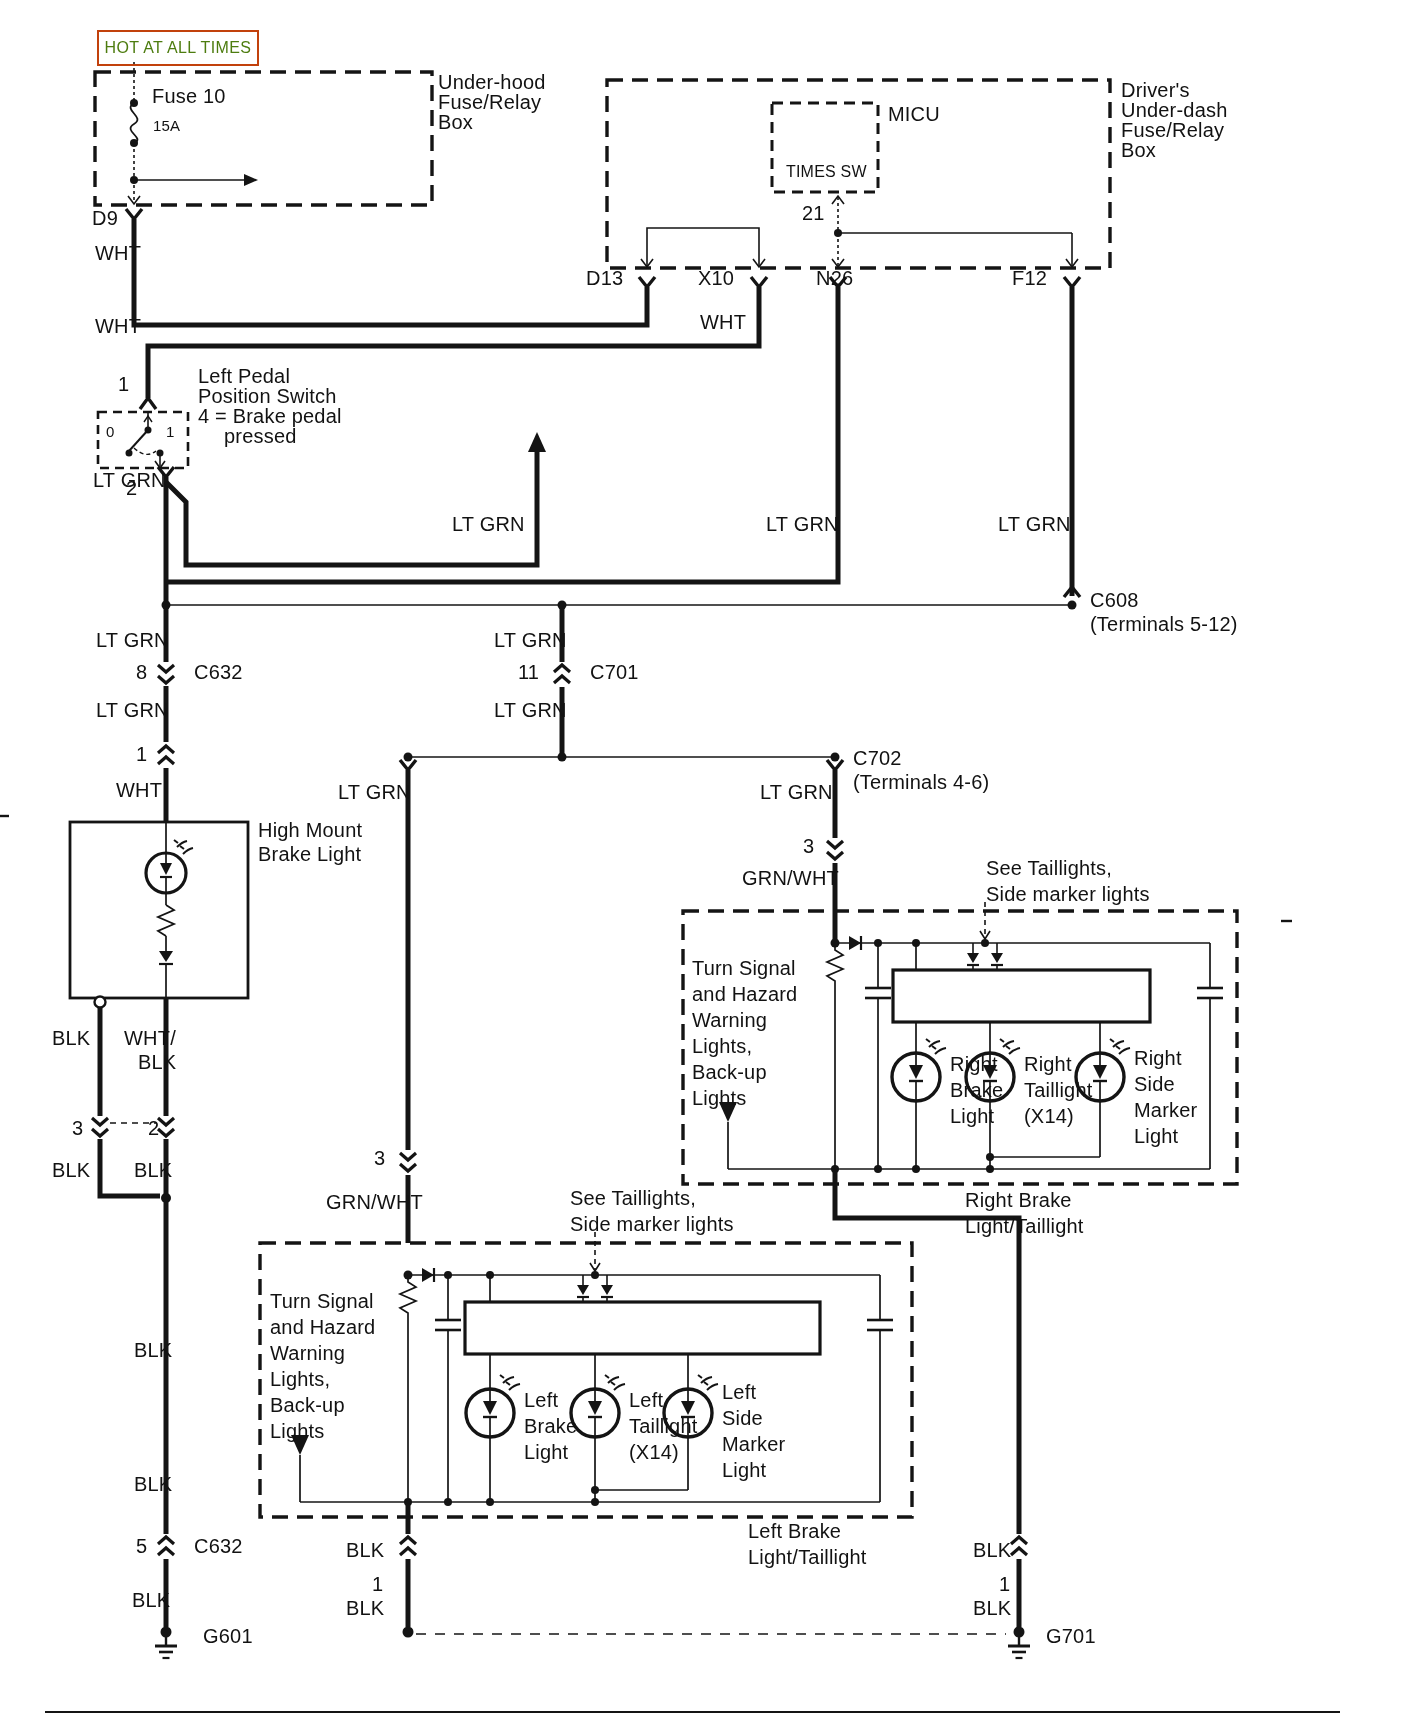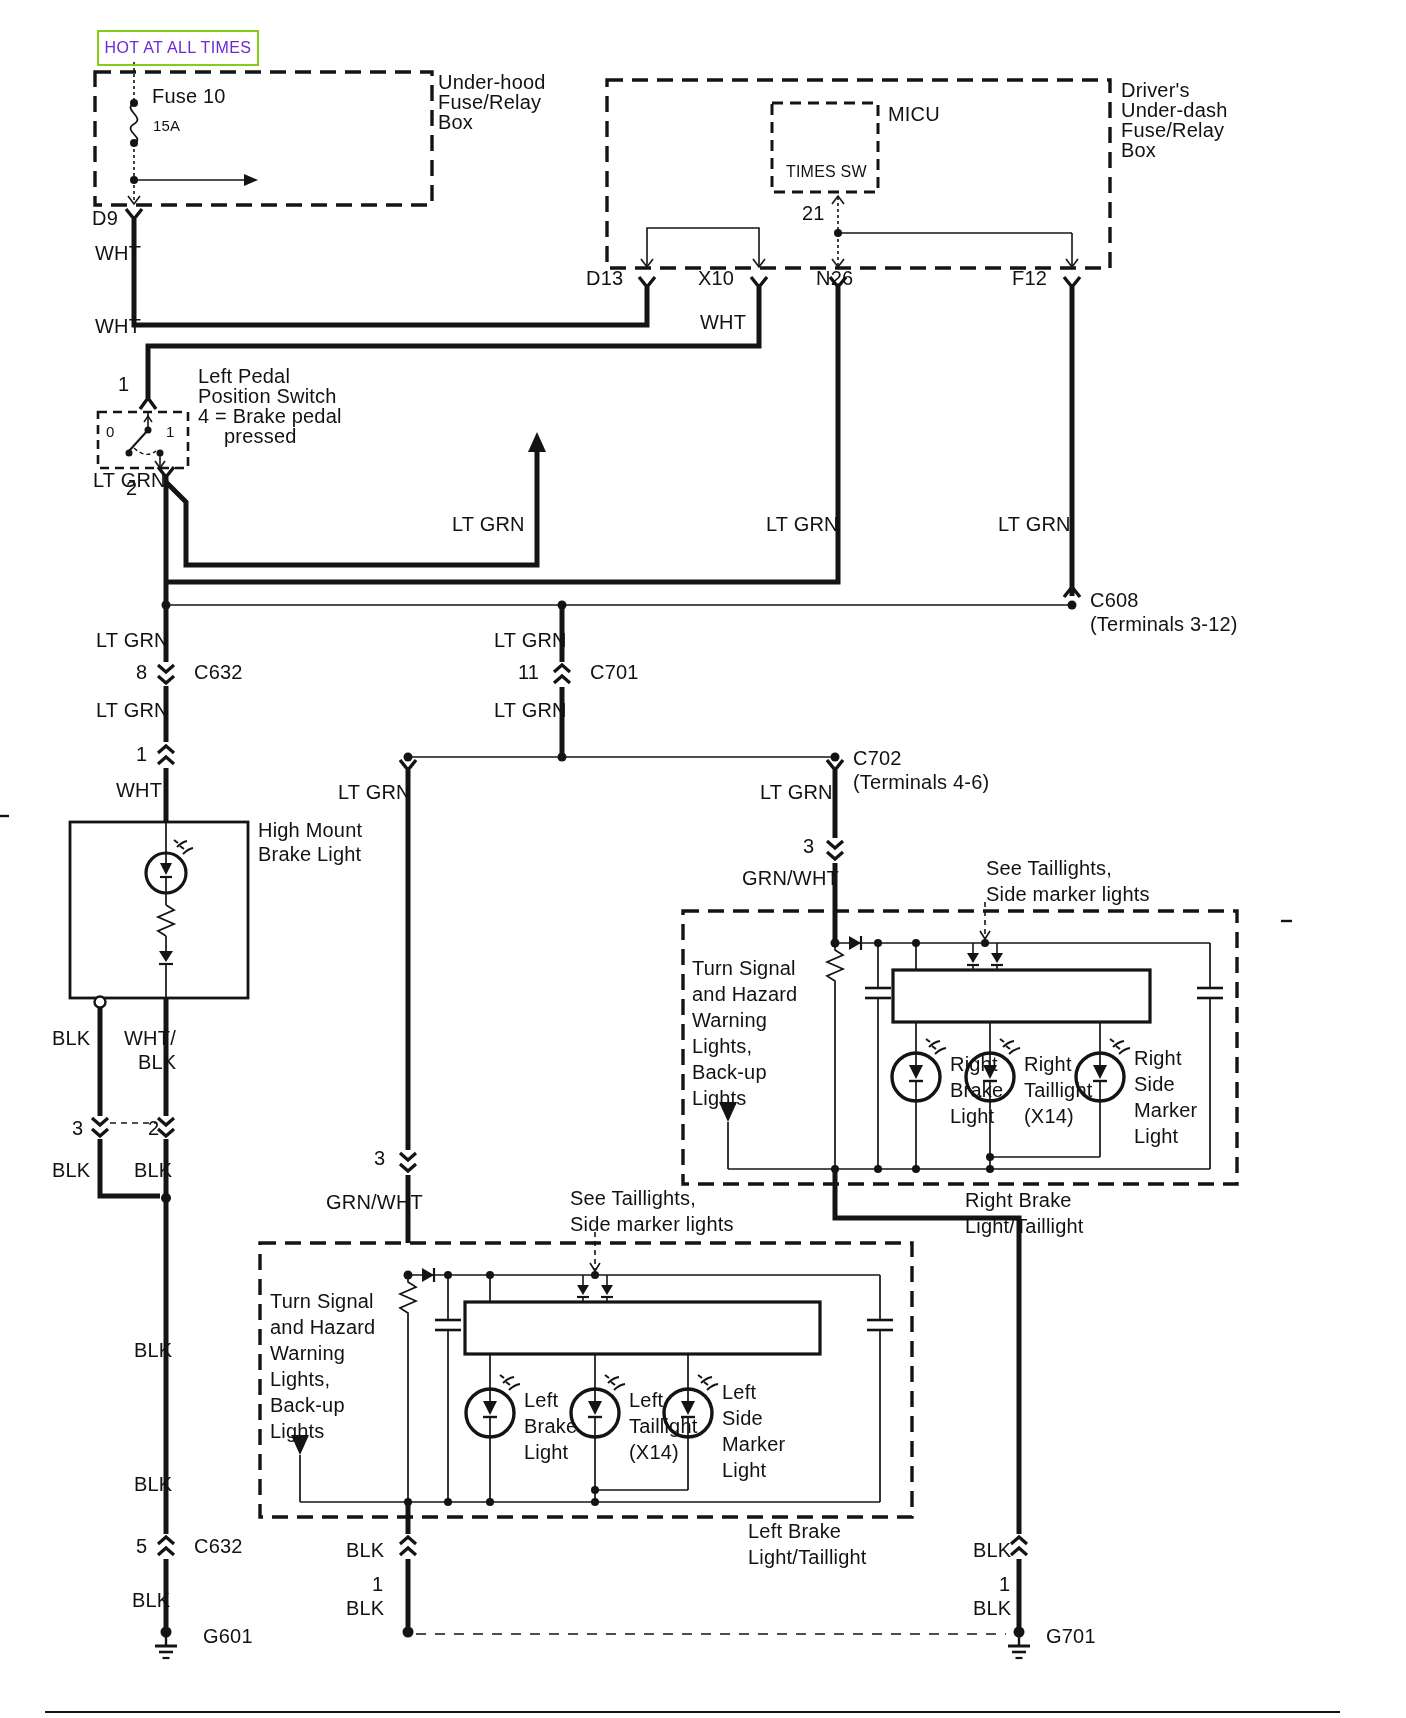--- a/index.html
+++ b/index.html
@@ -4,22 +4,22 @@
 <style>
   html,body{margin:0;padding:0;}
   body{width:1406px;height:1718px;position:relative;background:#fff;overflow:hidden;
        font-family:"Liberation Sans", sans-serif;}
   #stage{position:absolute;inset:0;}
   svg{position:absolute;left:0;top:0;}
   .lb{position:absolute;font-size:20px;color:#121212;white-space:nowrap;letter-spacing:.2px;line-height:1;}
   .s15{font-size:15px;}
   .s16{font-size:16px;}
   .ra{text-align:left;}
-  #hotbox{position:absolute;left:97px;top:30px;width:158px;height:32px;border:2px solid #84cc16;
-          display:flex;align-items:center;justify-content:center;font-size:16px;color:#6d28d9;letter-spacing:.4px;}
+  #hotbox{position:absolute;left:97px;top:30px;width:158px;height:32px;border:2px solid #c2410c;
+          display:flex;align-items:center;justify-content:center;font-size:16px;color:#4d7c0f;letter-spacing:.4px;}
   .wire{stroke:#141414;fill:none;}
 </style>
 </head>
 <body style="background: rgb(255, 255, 255);">
 
 <div id="stage">
 
 <svg width="1406" height="1718" viewBox="0 0 1406 1718">
   <defs>
     <g id="bulb">
@@ -338,21 +338,21 @@
 <span class="lb" style="left:224px;top:426px">pressed</span>
 <span class="lb s15" style="left:106px;top:424px">0</span>
 <span class="lb s15" style="left:166px;top:424px">1</span>
 <span class="lb" style="left:126px;top:478px">2</span>
 
 <span class="lb" style="left:93px;top:470px">LT GRN</span>
 <span class="lb" style="left:452px;top:514px">LT GRN</span>
 <span class="lb" style="left:766px;top:514px">LT GRN</span>
 <span class="lb" style="left:998px;top:514px">LT GRN</span>
 <span class="lb" style="left:1090px;top:590px">C608</span>
-<span class="lb" style="left:1090px;top:614px">(Terminals 3-12)</span>
+<span class="lb" style="left:1090px;top:614px">(Terminals 5-12)</span>
 
 <span class="lb" style="left:96px;top:630px">LT GRN</span>
 <span class="lb" style="left:136px;top:662px">8</span>
 <span class="lb" style="left:194px;top:662px">C632</span>
 <span class="lb" style="left:96px;top:700px">LT GRN</span>
 <span class="lb" style="left:136px;top:744px">1</span>
 <span class="lb" style="left:116px;top:780px">WHT</span>
 <span class="lb" style="left:258px;top:820px">High Mount</span>
 <span class="lb" style="left:258px;top:844px">Brake Light</span>
 

